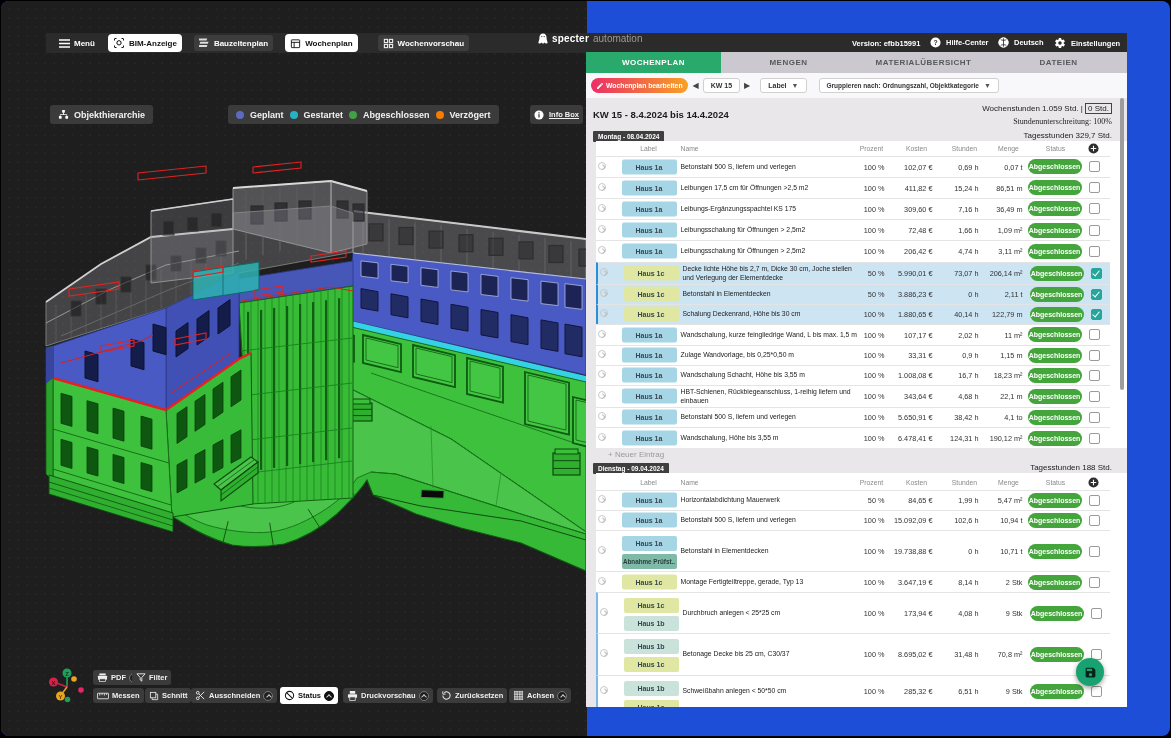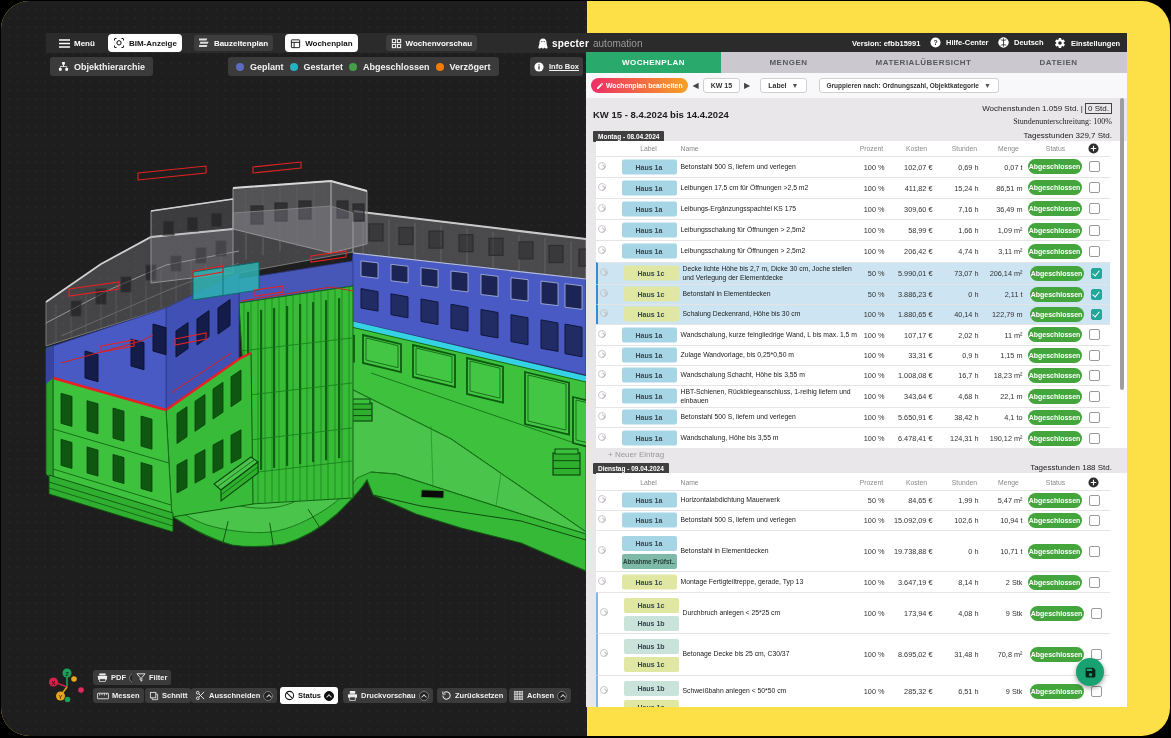--- a/index.html
+++ b/index.html
@@ -1,38 +1,38 @@
 <!DOCTYPE html>
 <html><head>
 <meta charset="utf-8">
 <style>
   * { margin:0; padding:0; box-sizing:border-box; }
   html,body { width:1171px; height:738px; background:#000; overflow:hidden;
     font-family:"Liberation Sans", sans-serif; }
   #app { position:absolute; left:1px; top:1px; width:1169px; height:735px;
-    background:#fde047; border-radius:28px; overflow:hidden; }
+    background:#1d4ed8; border-radius:8px; overflow:hidden; }
   #viewer { position:absolute; left:0; top:0; width:586px; height:735px;
     background-image: radial-gradient(#262626 1px, transparent 1px);
     background-size: 9px 9px; background-position: 4px 4px; background-color:#1e1e1e;}
   
   #navbar { position:absolute; left:45px; top:32px; width:1081px; height:20px;
     background:#2b2b2b; display:flex; align-items:center; }
   .nbtn { height:16px; margin-left:8px; padding:0 5px; background:#3d3d3d; border-radius:3px;
     color:#fff; font-size:8px; font-weight:bold; display:flex; align-items:center; gap:4px; white-space:nowrap;}
   .nbtn.act { background:#fff; color:#111; height:18px; border-radius:4px;}
   .nbtn svg { display:block; }
-  #logo { position:absolute; left:492px; top:0; height:20px; display:flex; align-items:center; gap:4px;}
+  #logo { position:absolute; left:492px; top:0; height:20px; display:flex; gap:4px;}
   #logo .s1 { color:#fff; font-weight:bold; font-size:10px; letter-spacing:.2px;}
   #logo .s2 { color:#9a9a9a; font-size:10px; }
   #nright { position:absolute; left:0; top:0; width:1081px; height:20px;
     color:#fff; font-size:7.5px; font-weight:bold; }
   #nright .itm { display:flex; align-items:center; gap:5px; }
   
   .chip2 { position:absolute; height:19px; background:#3b3b3b; border-radius:3px; color:#f2f2f2;
-    font-size:9px; font-weight:bold; display:flex; align-items:center; padding:0 8px; gap:5px; white-space:nowrap;}
+    font-size:9px; font-weight:bold; display:flex; align-items:center; padding:0 8px; gap:5px; white-space:nowrap;margin-top:48px;}
   .dot { width:8px; height:8px; border-radius:50%; display:inline-block; }
   
   #panel { position:absolute; left:585px; top:51px; width:541px; height:655px; background:#e9e7ea; }
   #tabs { position:absolute; left:0; top:0; width:541px; height:21px; background:#cbc9cf; display:flex; }
   .tab { width:135px; height:21px; display:flex; align-items:center; justify-content:center;
     font-size:8px; font-weight:bold; letter-spacing:.5px; color:#55595c; }
   .tab.act { background:#2aa96d; color:#fff; }
   #ptool { position:absolute; left:0; top:21px; width:541px; height:25px; background:#f8f7f9;
     display:flex; align-items:center; }
   .grad { margin-left:5px; height:15px; padding:0 5px; border-radius:8px;
@@ -323,21 +323,21 @@
           <rect x="0.2" y="7.2" width="9" height="2.2" transform="skewX(-20) translate(2.6,0)"></rect>
         </svg>
       Bauzeitenplan</div>
     <div class="nbtn act" style="margin-left:12px">
       <svg width="11" height="11" viewBox="0 0 24 24" fill="none" stroke="#111" stroke-width="2">
           <rect x="3" y="4" width="18" height="17" rx="1"></rect>
           <line x1="3" y1="9.5" x2="21" y2="9.5"></line>
           <line x1="9" y1="9.5" x2="9" y2="21"></line>
         </svg>
       Wochenplan</div>
-    <div class="nbtn" style="margin-left:28px">
+    <div class="nbtn" style="margin-left:20px">
       <svg width="11" height="11" viewBox="0 0 24 24" fill="none" stroke="#eee" stroke-width="2.4">
           <rect x="3" y="3" width="7" height="7"></rect>
           <rect x="14" y="3" width="7" height="7"></rect>
           <rect x="3" y="14" width="7" height="7"></rect>
           <rect x="14" y="14" width="7" height="7"></rect>
         </svg>
       Wochenvorschau</div>
     <div id="logo">
       <svg width="10" height="11" viewBox="0 0 24 28" fill="#fff">
           <path d="M12 1C6 1 3 6 3 11c0 5-1.5 9-2.5 12-.7 2 .5 4 2.5 4 3 0 3.5-2 5-2s2 2 4 2 2.5-2 4-2 2 2 5 2c2 0 3.2-2 2.5-4-1-3-2.5-7-2.5-12 0-5-3-10-9-10z"></path>
@@ -456,21 +456,21 @@
             <div class="v st">7,16 h</div>
             <div class="v mg">36,49 m</div>
             <div class="pill">Abgeschlossen</div>
             <span class="cb"></span>
           </div>
         <div class="row" style="top:78.1px;height:21.2px">
             <span class="exp"></span>
             <div class="lchip c1a">Haus 1a</div>
             <div class="nm">Leibungsschalung für Öffnungen &gt; 2,5m2</div>
             <div class="v pz">100 %</div>
-            <div class="v ks">58,99 €</div>
+            <div class="v ks">72,48 €</div>
             <div class="v st">1,66 h</div>
             <div class="v mg">1,09 m²</div>
             <div class="pill">Abgeschlossen</div>
             <span class="cb"></span>
           </div>
         <div class="row" style="top:99.3px;height:21.2px">
             <span class="exp"></span>
             <div class="lchip c1a">Haus 1a</div>
             <div class="nm">Leibungsschalung für Öffnungen &gt; 2,5m2</div>
             <div class="v pz">100 %</div>

